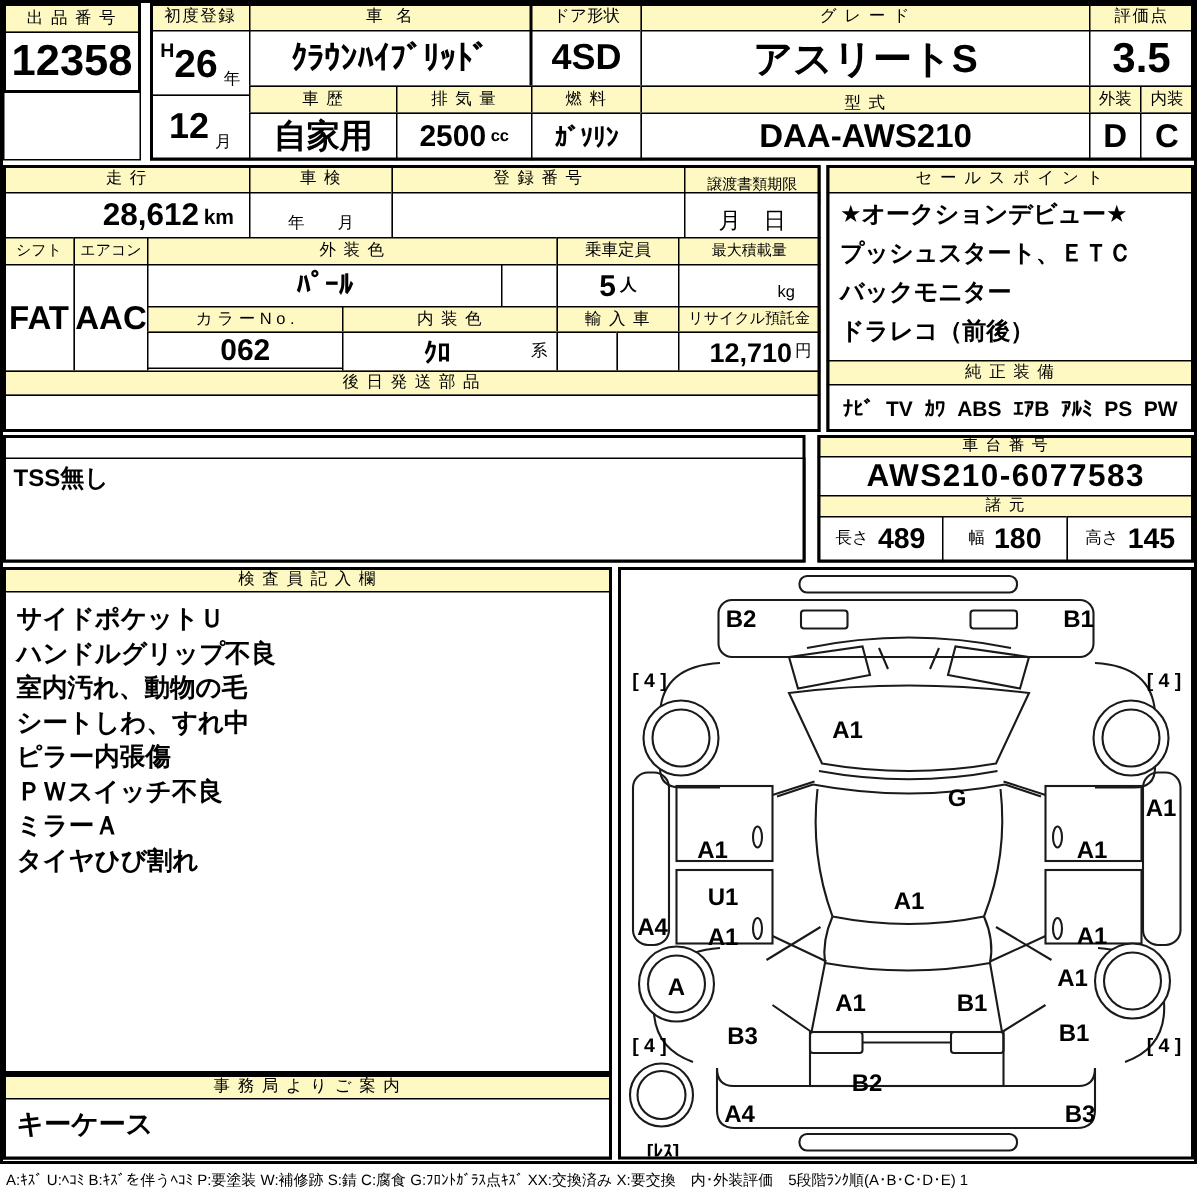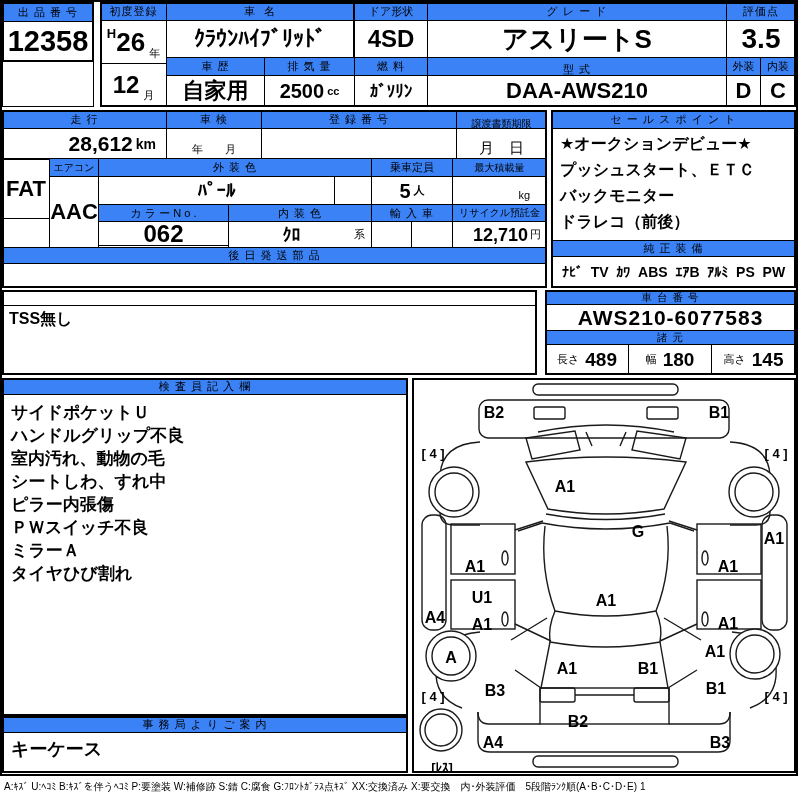--- a/index.html
+++ b/index.html
@@ -1,18 +1,18 @@
 <!DOCTYPE html>
 <html><head>
 <meta charset="utf-8">
 <style>
   html,body{margin:0;padding:0;background:#f2f2f2;}
   .sheet{position:relative;width:800px;height:800px;background:#fff;
          font-family:"Liberation Sans","DejaVu Sans",sans-serif;color:#000;overflow:hidden;}
-  .h{position:absolute;box-sizing:border-box;background:#3b82f6;border:1px solid #000;
+  .h{position:absolute;box-sizing:border-box;background:#fef9c3;border:1px solid #000;
      font-size:11px;display:flex;align-items:center;justify-content:center;
      letter-spacing:1px;white-space:pre;line-height:1;}
   .c{position:absolute;box-sizing:border-box;background:#fff;border:1px solid #000;
      display:flex;align-items:center;justify-content:center;font-weight:bold;white-space:pre;line-height:1;}
   .frame{position:absolute;border:2px solid #000;box-sizing:border-box;background:transparent;pointer-events:none;}
   .right{justify-content:flex-end;}
   .bottom{align-items:flex-end;padding-bottom:3px;}
   .unit{font-size:11px;font-weight:bold;margin-left:3px;}
   .sml{font-size:11px;font-weight:normal;}
   .txtblock{position:absolute;box-sizing:border-box;border:1px solid #000;background:#fff;
@@ -77,37 +77,37 @@
   <div class="c" style="left:261px;top:128px;width:196px;height:31px"></div>
   <div class="h" style="left:456px;top:110px;width:91px;height:27px;letter-spacing:0;font-size:10px">譲渡書類期限</div>
   <div class="c bottom" style="left:456px;top:128px;width:91px;height:31px;font-size:15px;font-weight:normal">月　日</div>
 
   <div class="h" style="left:2px;top:158px;width:48px;height:19px;letter-spacing:0;font-size:10px">シフト</div>
   <div class="h" style="left:49px;top:158px;width:50px;height:19px;letter-spacing:0;font-size:10px">エアコン</div>
   <div class="h" style="left:98px;top:158px;width:274px;height:19px">外 装 色</div>
   <div class="h" style="left:371px;top:158px;width:82px;height:19px;letter-spacing:0">乗車定員</div>
   <div class="h" style="left:452px;top:158px;width:95px;height:19px;letter-spacing:0;font-size:10px">最大積載量</div>
 
-  <div class="c" style="left:2px;top:159px;width:48px;height:60px;font-size:22px">FAT</div>
+  <div class="c" style="left:2px;top:176px;width:48px;height:72px;font-size:22px">FAT</div>
   <div class="c" style="left:49px;top:176px;width:50px;height:72px;font-size:22px">AAC</div>
   <div class="c" style="left:98px;top:176px;width:237px;height:29px;font-size:19px">ﾊﾟｰﾙ</div>
   <div class="c" style="left:334px;top:176px;width:38px;height:29px"></div>
   <div class="c" style="left:371px;top:176px;width:82px;height:29px">
     <span style="font-size:20px">5</span><span class="unit">人</span>
   </div>
   <div class="c right bottom" style="left:452px;top:176px;width:95px;height:29px;padding-right:16px">
     <span class="sml">kg</span>
   </div>
 
   <div class="h" style="left:98px;top:204px;width:131px;height:18px;letter-spacing:0">カ ラ ー N o .</div>
   <div class="h" style="left:228px;top:204px;width:144px;height:18px">内 装 色</div>
   <div class="h" style="left:371px;top:204px;width:82px;height:18px">輸 入 車</div>
   <div class="h" style="left:452px;top:204px;width:95px;height:18px;letter-spacing:0;font-size:10px">リサイクル預託金</div>
 
-  <div class="c" style="left:98px;top:221px;width:131px;height:25px;font-size:24px">062</div>
+  <div class="c" style="left:98px;top:221px;width:131px;height:25px;font-size:20px">062</div>
   <div class="c" style="left:228px;top:221px;width:144px;height:27px">
     <span style="font-size:18px;margin:0 auto">ｸﾛ</span><span class="sml" style="margin-right:6px">系</span>
   </div>
   <div class="c" style="left:371px;top:221px;width:41px;height:27px"></div>
   <div class="c" style="left:411px;top:221px;width:42px;height:27px"></div>
   <div class="c right" style="left:452px;top:221px;width:95px;height:27px;padding-right:5px">
     <span style="font-size:18px">12,710</span><span class="sml" style="margin-left:2px">円</span>
   </div>
 
   <div class="h" style="left:2px;top:247px;width:545px;height:17px">後 日 発 送 部 品</div>

